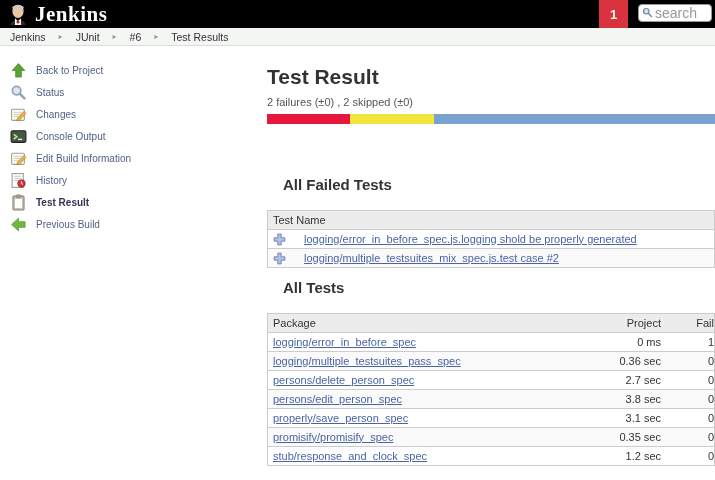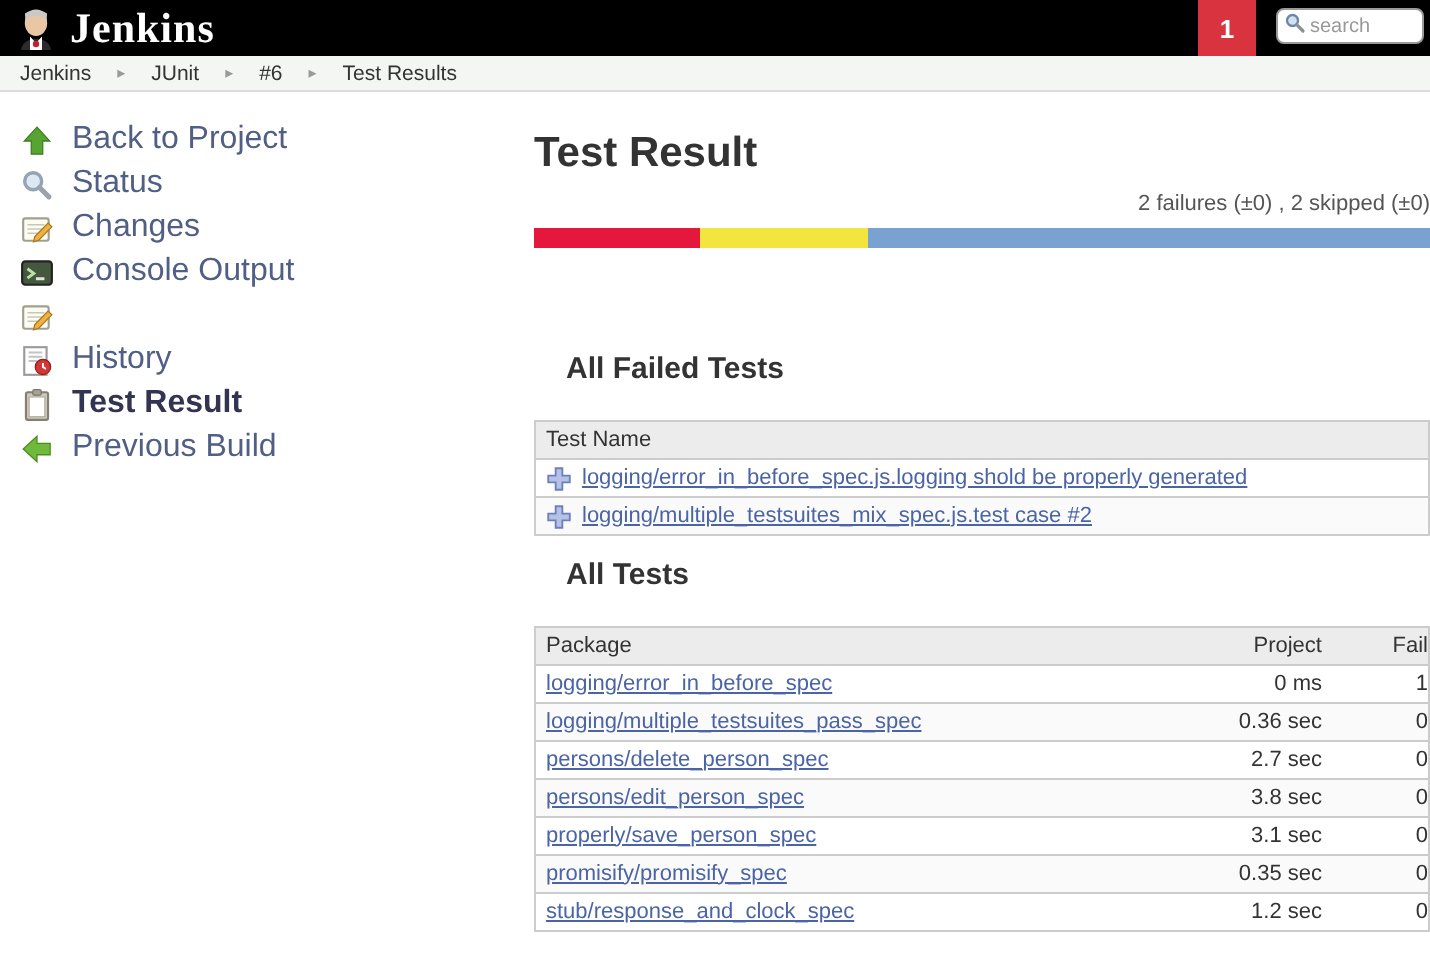--- a/index.html
+++ b/index.html
@@ -14,60 +14,60 @@
   .brand-logo svg{width:24px;height:24px;display:block;}
   .brand-title{font-family:"Liberation Serif", serif;font-weight:bold;font-size:21px;
                color:#fff;letter-spacing:.5px;line-height:28px;}
   .badge{position:absolute;left:599px;top:0;width:29px;height:28px;background:#d9333f;
          color:#fff;font-weight:bold;font-size:13px;display:flex;align-items:center;
          justify-content:center;cursor:pointer;}
   .searchbox{position:absolute;left:638px;top:4px;width:74px;height:18px;background:#fff;
              border:1px solid #999;border-radius:4px;display:flex;align-items:center;
              padding:0 3px;box-sizing:border-box;gap:2px;}
   .searchbox svg{width:11px;height:11px;flex:none;}
-  .searchbox input{border:none;outline:none;flex:1;min-width:0;font-size:10px;color:#444;
+  .searchbox input{border:none;outline:none;flex:1;min-width:0;font-size:14px;color:#444;
                    background:transparent;padding:0;font-family:"Liberation Sans",sans-serif;}
   .searchbox input::placeholder{color:#999;}
 
   
   .breadcrumb{height:17px;background:#f3f6f3;border-bottom:1px solid #dcdcdc;
               display:flex;align-items:center;padding-left:10px;font-size:10.5px;color:#333;}
   .crumb{margin-right:13px;cursor:pointer;}
   .crumb-sep{margin-right:13px;color:#9a9a9a;font-size:8px;}
 
   
   .layout{display:flex;}
   .sidebar{width:267px;flex:none;box-sizing:border-box;padding:13px 0 0 9px;}
-  .task{display:flex;align-items:center;height:22px;font-size:16px;color:#525f85;cursor:pointer;}
+  .task{display:flex;align-items:center;height:22px;font-size:10px;color:#525f85;cursor:pointer;}
   .task-icon{width:18px;height:18px;margin-right:9px;flex:none;display:flex;
              align-items:center;justify-content:center;}
   .task-icon svg{width:17px;height:17px;display:block;}
   .task.active .task-label{font-weight:bold;color:#333352;}
 
   .main{flex:1;min-width:0;padding-right:0;}
   h1.page-title{font-size:21px;color:#333;margin:19px 0 0 0;line-height:24px;}
-  .summary{font-size:11px;color:#555;margin-top:7px;line-height:13px;text-align:right;}
+  .summary{font-size:11px;color:#555;margin-top:7px;line-height:13px;}
   .result-bar{display:flex;height:10px;margin-top:5px;overflow:hidden;}
   .result-bar .seg{height:100%;}
 
   h2.section{font-size:15px;color:#333;margin:16px;line-height:18px;}
   h2.failed-heading{margin-top:52px;}
   h2.all-heading{margin-top:11px;}
 
   table.pane{width:100%;border-collapse:collapse;font-size:11px;color:#333;
              border:1px solid #ccc;table-layout:fixed;}
   table.failed-table{margin-top:10px;}
   table.all-table{margin-top:7px;border-radius:24px;}
   .pane th{background:#ececec;border-bottom:1px solid #ccc;text-align:left;
            font-weight:normal;padding:3px 5px;line-height:12px;}
   .pane td{border-top:1px solid #ccc;padding:2.5px 5px;line-height:13px;
            overflow:hidden;white-space:nowrap;}
   .pane tbody tr:nth-child(even){background:#fafafa;}
   a.test-link{color:#4a64a5;text-decoration:underline;cursor:pointer;}
-  .cellflex{display:flex;align-items:center;gap:5px;}
+  .cellflex{display:flex;align-items:center;gap:18px;}
   .expand svg{width:13px;height:13px;display:block;cursor:pointer;}
   th.col-dur,td.col-dur{width:75px;text-align:right;padding-right:2px;}
   th.col-fail,td.col-fail{width:46px;text-align:right;padding-right:0;}
 </style>
 </head>
 <body>
 
 <div class="page">
 
   <div class="topbar">
@@ -147,20 +147,21 @@
           <span class="task-label">Console Output</span>
         </div>
         <div class="task">
           <span class="task-icon">
             <svg viewBox="0 0 16 16">
               <rect x="1.5" y="3" width="12" height="10.5" rx="1" fill="#fcfcf2" stroke="#a0a090"></rect>
               <path d="M3.5 6h8M3.5 8h8M3.5 10h5" stroke="#c8c8ba" stroke-width="0.8"></path>
               <path d="M7 11.5 L13.2 5.2 L15 7 L8.8 13.3 L6.4 14 Z" fill="#f0b23e" stroke="#a87820" stroke-width="0.6"></path>
             </svg>
           </span>
+          <span class="task-label">Edit Build Information</span>
         </div>
         <div class="task">
           <span class="task-icon">
             <svg viewBox="0 0 16 16">
               <rect x="2" y="1.5" width="10.5" height="13" fill="#fff" stroke="#9a9a9a"></rect>
               <path d="M4 4h6.5M4 6h6.5M4 8h4" stroke="#c4c4c4" stroke-width="0.9"></path>
               <circle cx="10.8" cy="10.8" r="3.6" fill="#d43535" stroke="#8e1f1f" stroke-width="0.6"></circle>
               <path d="M10.8 8.9v1.9l1.4 0.9" stroke="#fff" stroke-width="0.9" fill="none"></path>
             </svg>
           </span>

